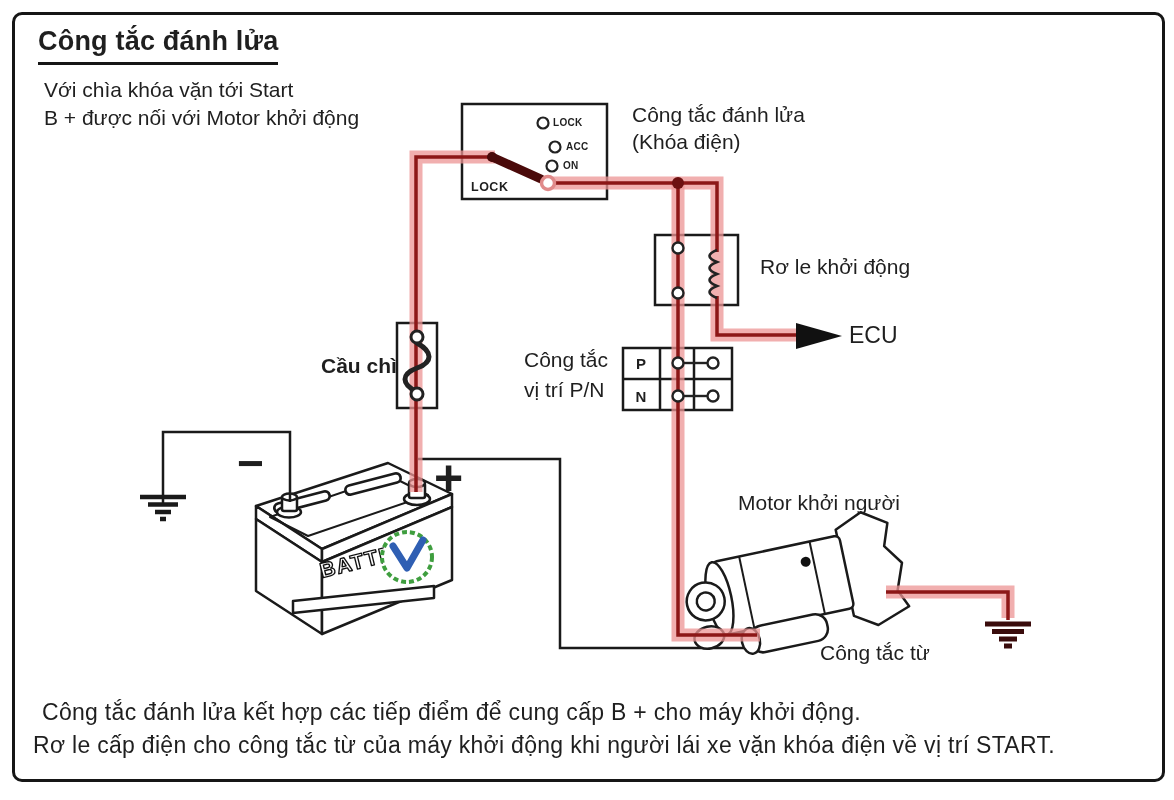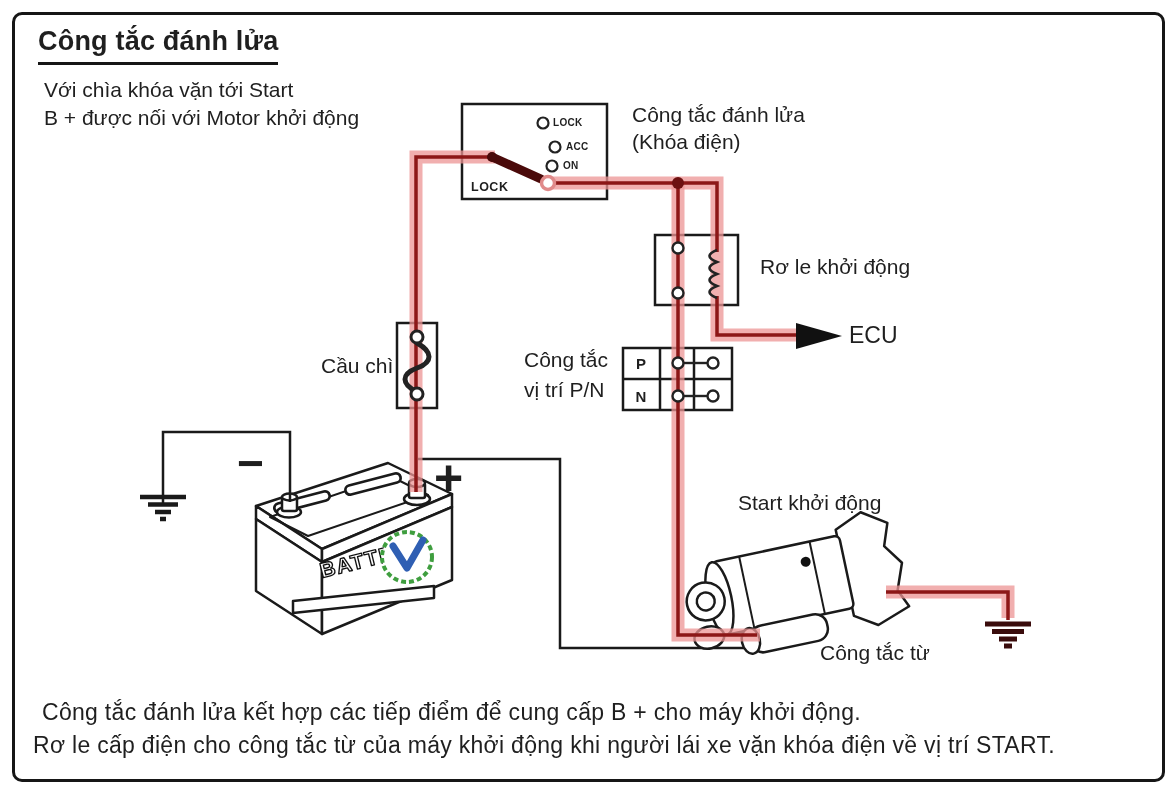--- a/index.html
+++ b/index.html
@@ -176,22 +176,22 @@
 <div class="lbl t21" style="left:624px;top:130px;">(Khóa điện)</div>
 
 <div class="lbl t21" style="left:752px;top:255px;">Rơ le khởi động</div>
 <div class="lbl ecu" style="left:849px;top:322px;">ECU</div>
 
 <div class="lbl t21" style="left:516px;top:348px;">Công tắc</div>
 <div class="lbl t21" style="left:516px;top:378px;">vị trí P/N</div>
 <div class="lbl pnletter" style="left:632px;top:355px;">P</div>
 <div class="lbl pnletter" style="left:632px;top:388px;">N</div>
 
-<div class="lbl t21" style="left:313px;top:354px;">Cầu chì</div>
+<div class="lbl t21" style="left:313px;top:354px;font-weight:bold;">Cầu chì</div>
 
 <div class="lbl sign minus" style="left:237px;top:440px;">−</div>
 <div class="lbl sign plus" style="left:434px;top:453px;">+</div>
 
-<div class="lbl t21" style="left:730px;top:491px;">Start khởi động</div>
+<div class="lbl t21" style="left:730px;top:491px;">Motor khởi người</div>
 <div class="lbl t21" style="left:812px;top:641px;">Công tắc từ</div>
 
 <div class="lbl t23" style="left:42px;top:699px;">Công tắc đánh lửa kết hợp các tiếp điểm để cung cấp B + cho máy khởi động.</div>
 <div class="lbl t23" style="left:33px;top:732px;">Rơ le cấp điện cho công tắc từ của máy khởi động khi người lái xe vặn khóa điện về vị trí START.</div>
 
 </body></html>

